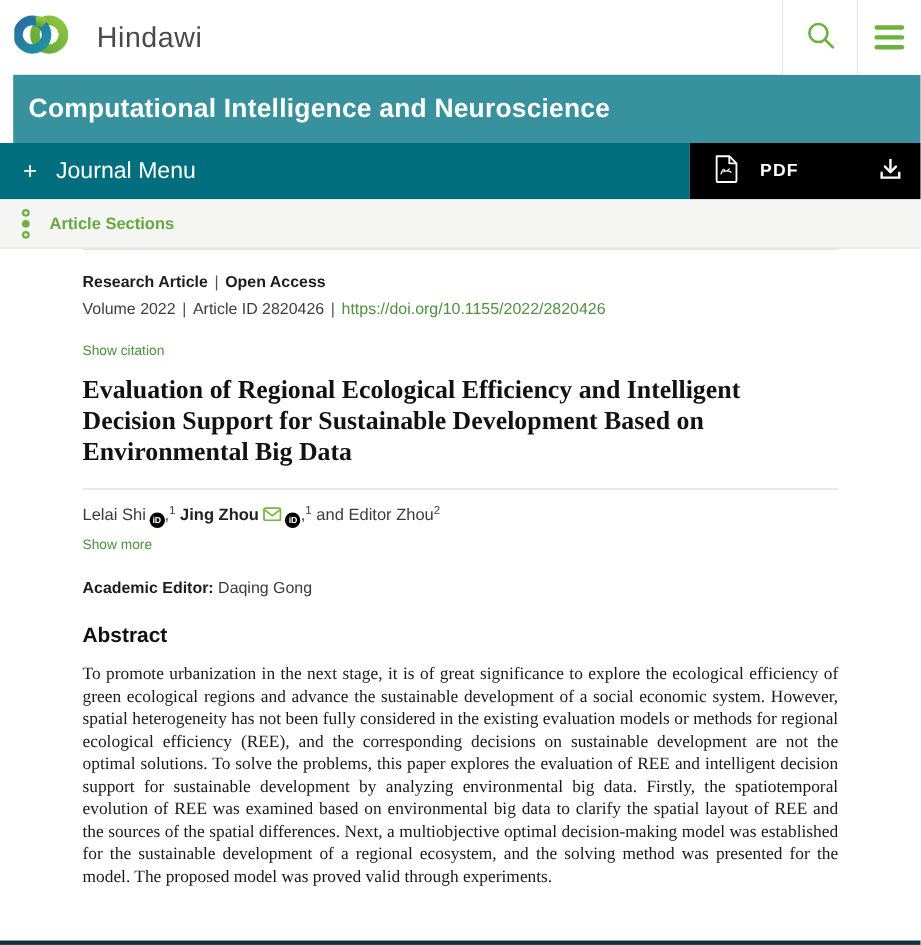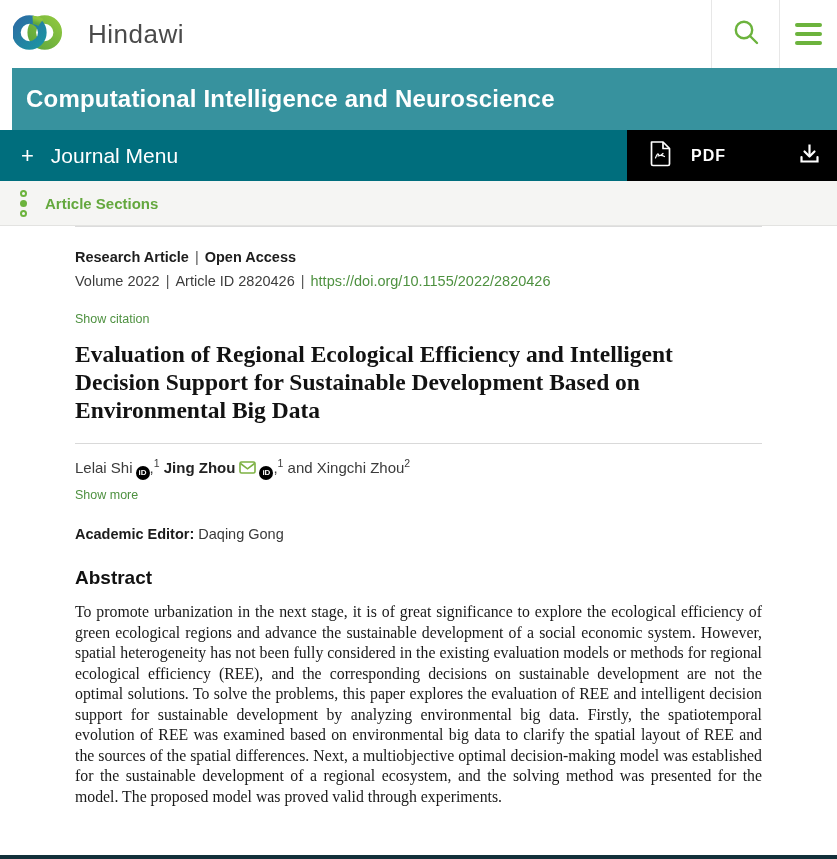--- a/index.html
+++ b/index.html
@@ -314,21 +314,21 @@
 
   <a class="green-link show-citation">Show citation</a>
 
   <h2 class="article-title">Evaluation of Regional Ecological Efficiency and Intelligent Decision Support for Sustainable Development Based on Environmental Big Data</h2>
 
   <hr class="rule">
 
   <div class="authors" id="authors-line"><span><span class="author-name">Lelai Shi</span><span class="orcid-icon">iD</span>,<sup>1</sup></span> <span><span class="author-name bold">Jing Zhou</span><span class="mail-icon"><svg width="17" height="13" viewBox="0 0 17 13">
             <rect x="1" y="1" width="15" height="11" rx="1.5" fill="none" stroke="#7db143" stroke-width="1.6"></rect>
             <path d="M1.5 2.5 L8.5 7.8 L15.5 2.5" fill="none" stroke="#7db143" stroke-width="1.6"></path>
-          </svg></span><span class="orcid-icon">iD</span>,<sup>1</sup></span> <span><span class="author-name">and Xingchi Zhou</span><sup>2</sup></span></div>
+          </svg></span><span class="orcid-icon">iD</span>,<sup>1</sup></span> <span><span class="author-name">and Editor Zhou</span><sup>2</sup></span></div>
 
   <a class="green-link show-more">Show more</a>
 
   <div class="editor-line">
     <span class="editor-label">Academic Editor:</span>
     <span>Daqing Gong</span>
   </div>
 
 
   <h3 class="abstract-heading">Abstract</h3>

